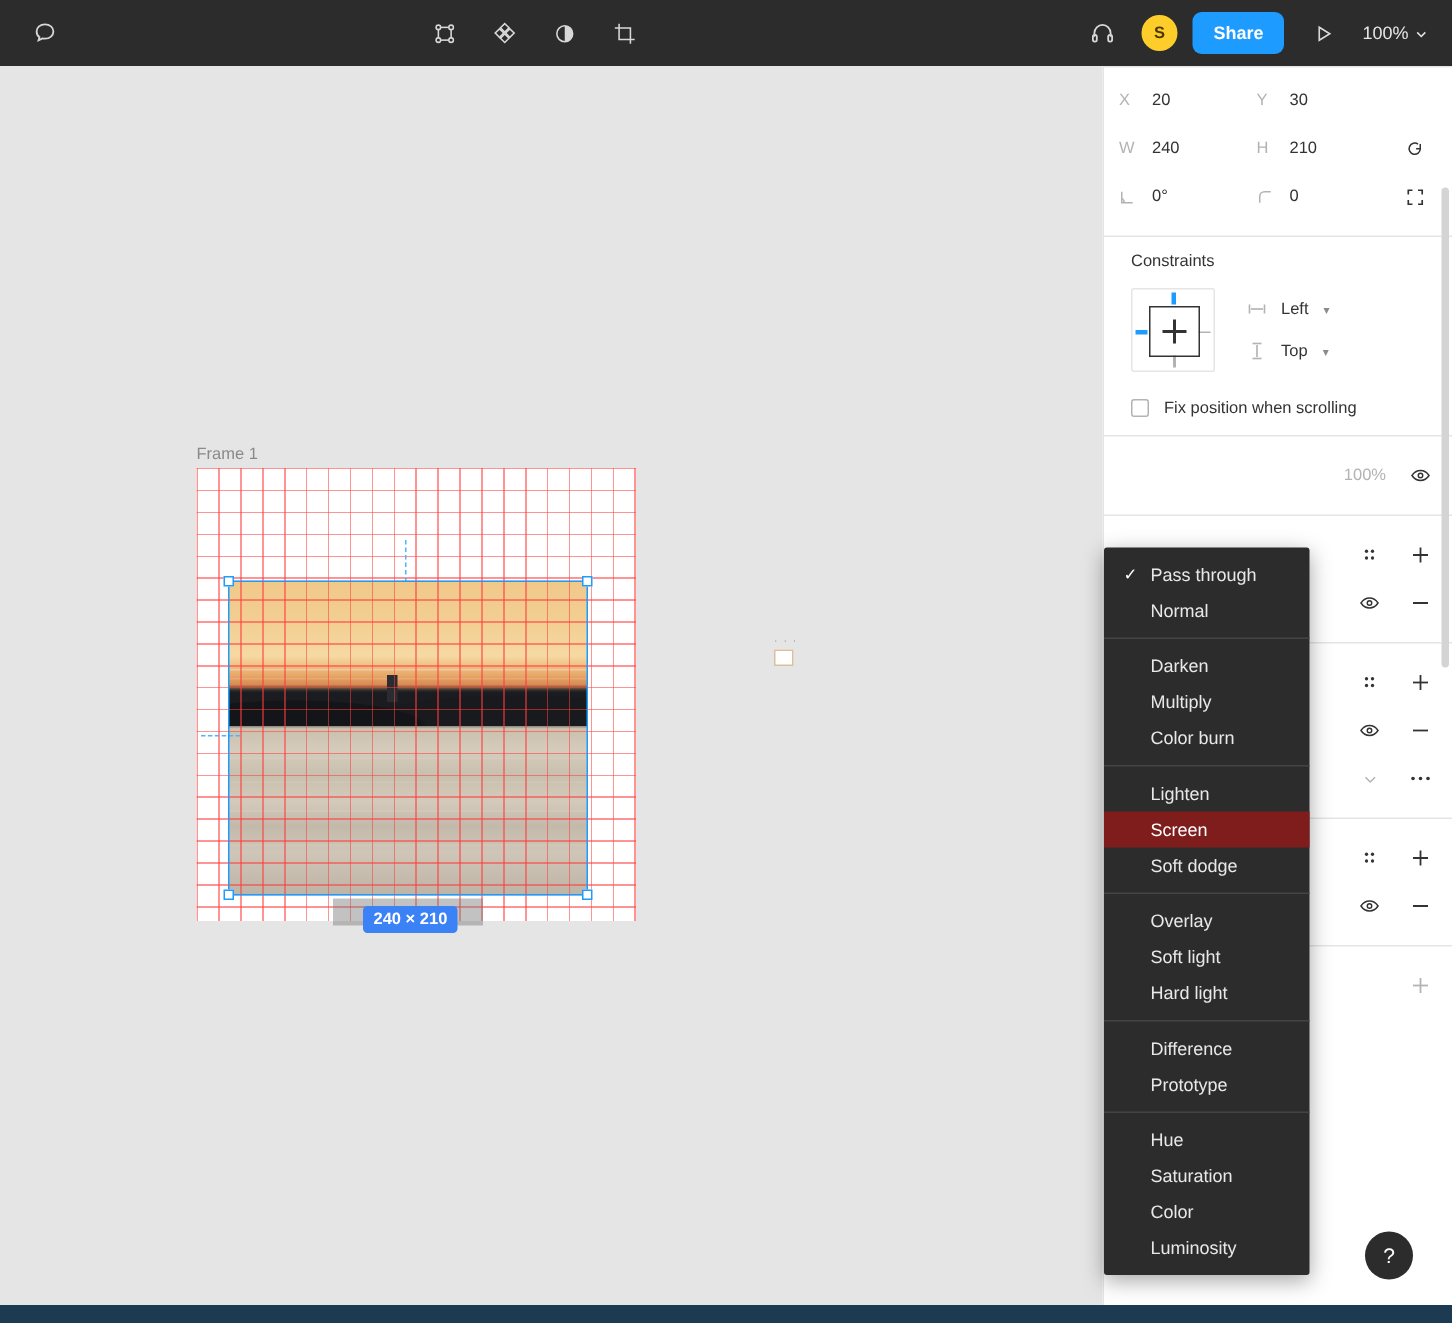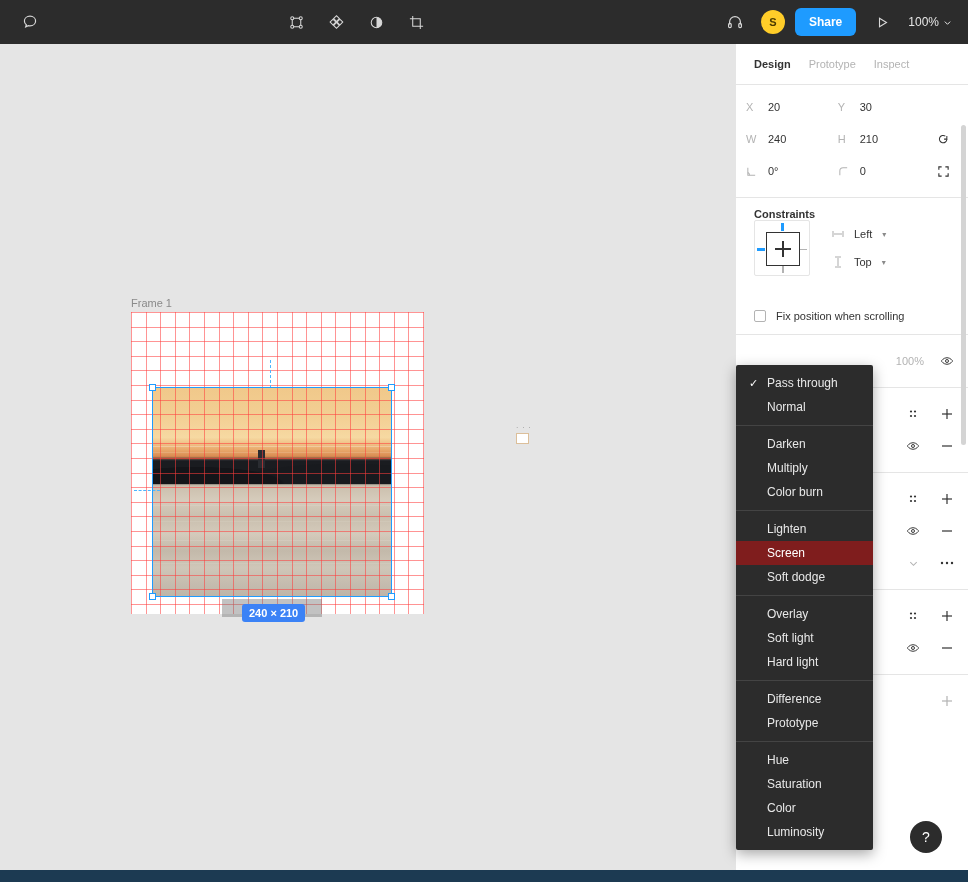--- a/index.html
+++ b/index.html
@@ -161,21 +161,21 @@
     width: 22px; font-size: 11px; color: #b3b3b3;
     display: flex; align-items: center; justify-content: flex-start;
   }
   .prop-val { font-size: 11px; color: #333; }
   .prop-act {
     width: 30px; display: flex; align-items: center; justify-content: center;
     color: #333; cursor: pointer;
   }
 
   .section { padding: 10px 18px 12px 18px; }
-  .section-title { font-size: 11px; font-weight: bold; color: #333; }
+  .section-title { font-size: 11px; font-weight: normal; color: #333; margin-bottom: 12px; }
   .constraint-row { display: flex; align-items: flex-start; gap: 22px; }
   .cwidget {
     width: 56px; height: 56px;
     border: 1px solid #e5e5e5; border-radius: 2px;
     position: relative; background: #fff; cursor: pointer;
   }
   .cbox {
     position: absolute; left: 11px; top: 11px;
     width: 34px; height: 34px; border: 1.5px solid #333;
   }
@@ -185,21 +185,21 @@
   .cmark.active { background: #1e9bff; }
   .cm-top { left: 26px; top: 2px; width: 3px; height: 8px; }
   .cm-bottom { left: 27px; bottom: 2px; width: 1.5px; height: 8px; }
   .cm-left { left: 2px; top: 27px; width: 8px; height: 3px; }
   .cm-right { right: 2px; top: 27.5px; width: 8px; height: 1.5px; }
   .cdrops { display: flex; flex-direction: column; gap: 16px; padding-top: 8px; }
   .cdrop { display: flex; align-items: center; gap: 10px; cursor: pointer; }
   .cdrop-ico { width: 12px; color: #b3b3b3; display: flex; justify-content: center; }
   .cdrop-txt { font-size: 11px; color: #333; }
   .chev { color: #8a8a8a; font-size: 8px; }
-  .fixpos { display: flex; align-items: center; gap: 10px; margin-top: 34px; cursor: pointer; }
+  .fixpos { display: flex; align-items: center; gap: 10px; margin-top: 18px; cursor: pointer; }
   .cbx { width: 12px; height: 12px; border: 1px solid #b3b3b3; border-radius: 2px; background: #fff; }
   .fixpos-txt { font-size: 11px; color: #333; }
 
   .layer-sec { padding: 10px 0; }
   .lrow {
     display: flex; align-items: center; justify-content: flex-end;
     height: 32px; padding: 0 10px; gap: 12px;
   }
   .opacity-val { font-size: 11px; color: #b3b3b3; }
   .ico-btn {
@@ -353,25 +353,20 @@
     <div class="size-badge">240 × 210</div>
 
     <div class="mini-obj">
       <div class="mini-dots">· · ·</div>
       <div class="mini-rect"></div>
     </div>
   </div>
 
   <div class="rpanel">
 
-    <div class="tabs">
-      <div class="tab active">Design</div>
-      <div class="tab">Prototype</div>
-      <div class="tab">Inspect</div>
-    </div>
     <div class="divider"></div>
 
     <div class="prop-grid">
       <div class="prop-row">
         <div class="prop-cell">
           <span class="prop-label">X</span>
           <span class="prop-val">20</span>
         </div>
         <div class="prop-cell">
           <span class="prop-label">Y</span>

